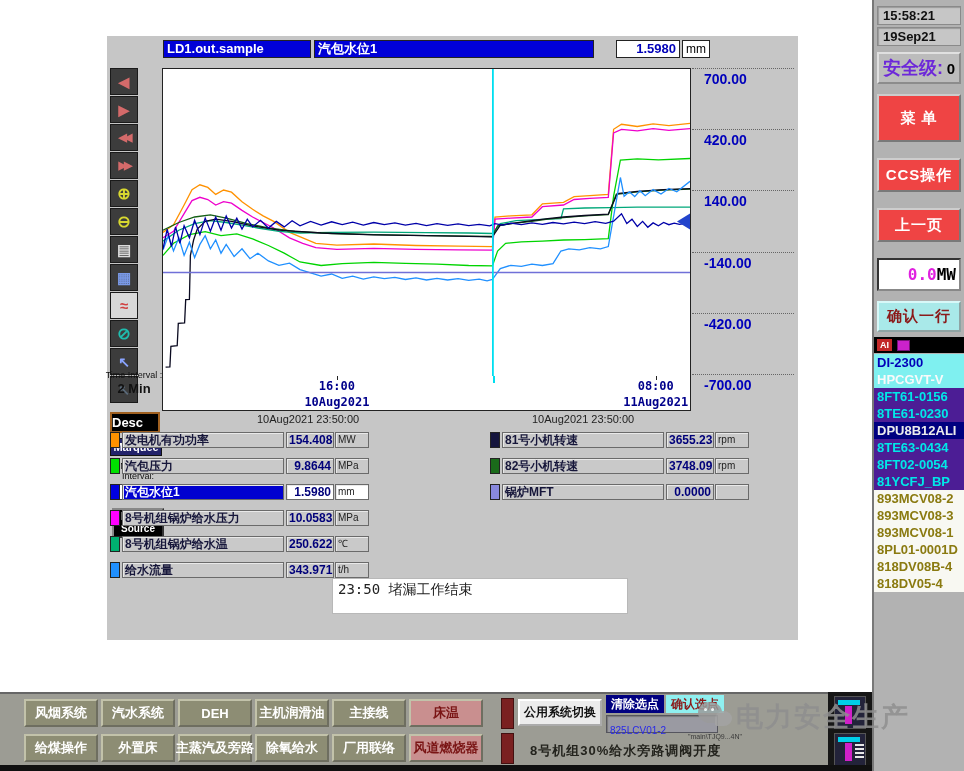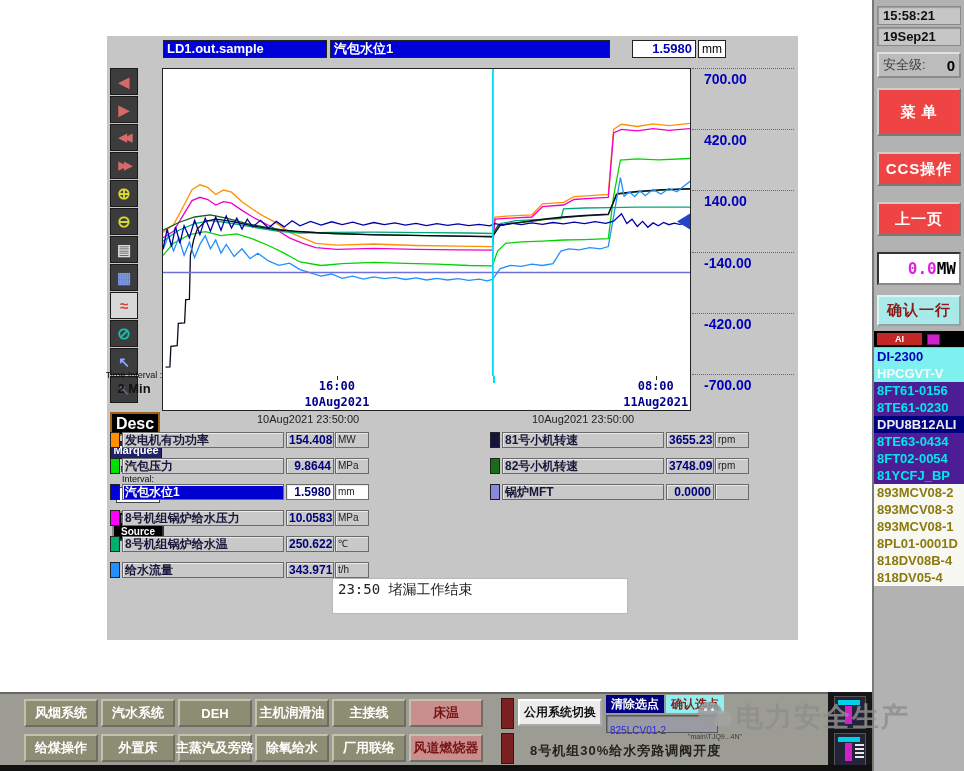--- a/index.html
+++ b/index.html
@@ -3,40 +3,40 @@
 <meta charset="utf-8">
 <style>
   html,body{margin:0;padding:0}
   body{width:964px;height:771px;position:relative;background:#fff;overflow:hidden;
        font-family:"Liberation Sans",sans-serif;color:#111}
   
   .panel{position:absolute;left:107px;top:36px;width:691px;height:604px;background:#c6c6c6}
   .titlebar{position:absolute;left:56px;top:4px;height:18px;display:flex}
   .t-box{background:#0000d8;color:#fff;font-weight:bold;font-size:13px;line-height:16px;
          padding:0 3px;border:1px solid #222;box-sizing:border-box;white-space:nowrap;overflow:hidden}
-  .t-src{width:164px}
+  .t-src{width:148px}
   .t-sig{width:280px;margin-left:3px}
   .t-val{width:64px;margin-left:22px;background:#fff;color:#0000b8;text-align:right}
   .t-unit{width:28px;margin-left:2px;background:#fff;color:#000;font-weight:normal;font-size:12px}
   
   .tools{position:absolute;left:3px;top:32px;width:56px}
   .ticon-grid{display:flex;flex-wrap:wrap;width:56px}
   .ticon{width:26px;height:25px;background:#3c3c3c;border:1px solid #1a1a1a;margin:0 1px 1px 0;
          display:flex;align-items:center;justify-content:center;font-size:13px;font-weight:bold}
   .red{color:#d46a6a;font-size:14px}
   .redsm{color:#d46a6a;font-size:11px;letter-spacing:-3px}
   .yellow{color:#d8d830;font-size:16px}
   .white{color:#dcdcdc;font-size:15px}
   .blue{color:#7a9ae8;font-size:15px}
   .redline{color:#d04040;font-size:15px;background:#d8d8d8}
   .teal{color:#1fbcae;font-size:16px}
   .pointer{color:#8aa4ff;font-size:14px}
   .dim{color:#5a6a7a;font-size:14px}
   .desc-btn{margin-top:8px;width:46px;background:#000;color:#fff;border:2px solid #a06020;
-            font-size:16px;font-weight:bold;text-align:center;padding:1px 0}
+            font-size:13px;font-weight:bold;padding:1px 0}
   .marq-btn{margin-top:5px;width:50px;background:#22226a;color:#fff;border:1px solid #111;
             font-size:11px;font-weight:bold;text-align:center;padding:2px 0}
   .mini-label{margin-top:5px;font-size:9px;text-align:center;line-height:1.15;color:#111}
   .interval-box{width:42px;margin:2px auto 0;background:#fff;border:1px solid #444;
                 font-size:12px;font-weight:bold;text-align:center}
   .defsrc{margin:8px auto 0;width:48px;background:#000;color:#fff;border:2px outset #888;
           font-size:10px;font-weight:bold;text-align:center;line-height:1.2;padding:1px 0}
   .time-int{position:absolute;left:-2px;top:334px;width:58px;text-align:center;font-size:9px;color:#111}
   .time-int b{display:block;font-size:13px;margin-top:1px}
   
@@ -71,33 +71,33 @@
   .annotation{position:absolute;left:225px;top:542px;width:296px;height:36px;background:#fff;
               border:1px solid #b8b8b8;font-family:"DejaVu Sans Mono",monospace;font-size:14px;
               color:#222;padding:2px 5px;box-sizing:border-box}
   
   .sidebar{position:absolute;right:0;top:0;width:92px;height:771px;background:#b2b2b2;
            border-left:2px solid #787878;box-sizing:border-box;padding:6px 3px 0}
   .clockbox{background:#c6c6c6;border:1px solid #8a8a8a;box-shadow:inset 1px 1px 1px #999;
             font-weight:bold;font-size:13px;color:#101010;padding:1px 5px;margin-bottom:2px}
   .secbox{display:flex;justify-content:space-between;align-items:center;background:#bcbcbc;
           border:2px outset #e0e0e0;margin:6px 0 10px;padding:2px 4px}
-  .sec-label{color:#404040;font-size:13px;font-weight:normal}
+  .sec-label{color:#6d28d9;font-size:18px;font-weight:bold}
   .sec-val{color:#000;font-size:15px;font-weight:bold}
   .sbtn{background:#ef4444;border:2px outset #cdcdcd;color:#fff;font-weight:bold;font-size:15px;
         display:flex;align-items:center;justify-content:center;height:30px;margin-bottom:16px;
         letter-spacing:1px;white-space:nowrap}
   .sgrp1 .sbtn:first-child{height:44px}
   .power{background:#fff;border:2px inset #888;text-align:right;font-weight:bold;font-size:16px;
          font-family:"DejaVu Sans Mono",monospace;padding:5px 3px;margin:2px 0 10px}
   .pv{color:#e020e0}.pu{color:#000}
   .ackrow{background:#a9e9e9;border:2px outset #d8f8f8;color:#8b1a1a;font-weight:bold;font-size:15px;
           display:flex;align-items:center;justify-content:center;height:27px;letter-spacing:1px;margin-bottom:5px}
   .aibar{background:#000;height:16px;display:flex;align-items:center;gap:5px;padding:0 3px;margin:0 -3px 1px}
-  .ai-badge{background:#c22828;color:#fff;font-size:9px;font-weight:bold;padding:0 18px;line-height:12px}
+  .ai-badge{background:#c22828;color:#fff;font-size:9px;font-weight:bold;padding:0 3px;line-height:12px}
   .ai-ico{width:11px;height:9px;background:#cc22cc;border:1px solid #771177}
   .alist{margin:0 -3px}
   .arow{height:17px;line-height:17px;font-weight:bold;font-size:13px;padding:0 3px;
         white-space:nowrap;overflow:hidden}
   .selstrong{background:#7ff0f0;color:#0000b8}
   .selwhite{background:#7ff0f0;color:#fafafa}
   .navy{background:#4c1d95;color:#00e8e8}
   .navywhite{background:#000080;color:#ececec}
   .plain{background:#f8f8f2;color:#8a7a10}
   

